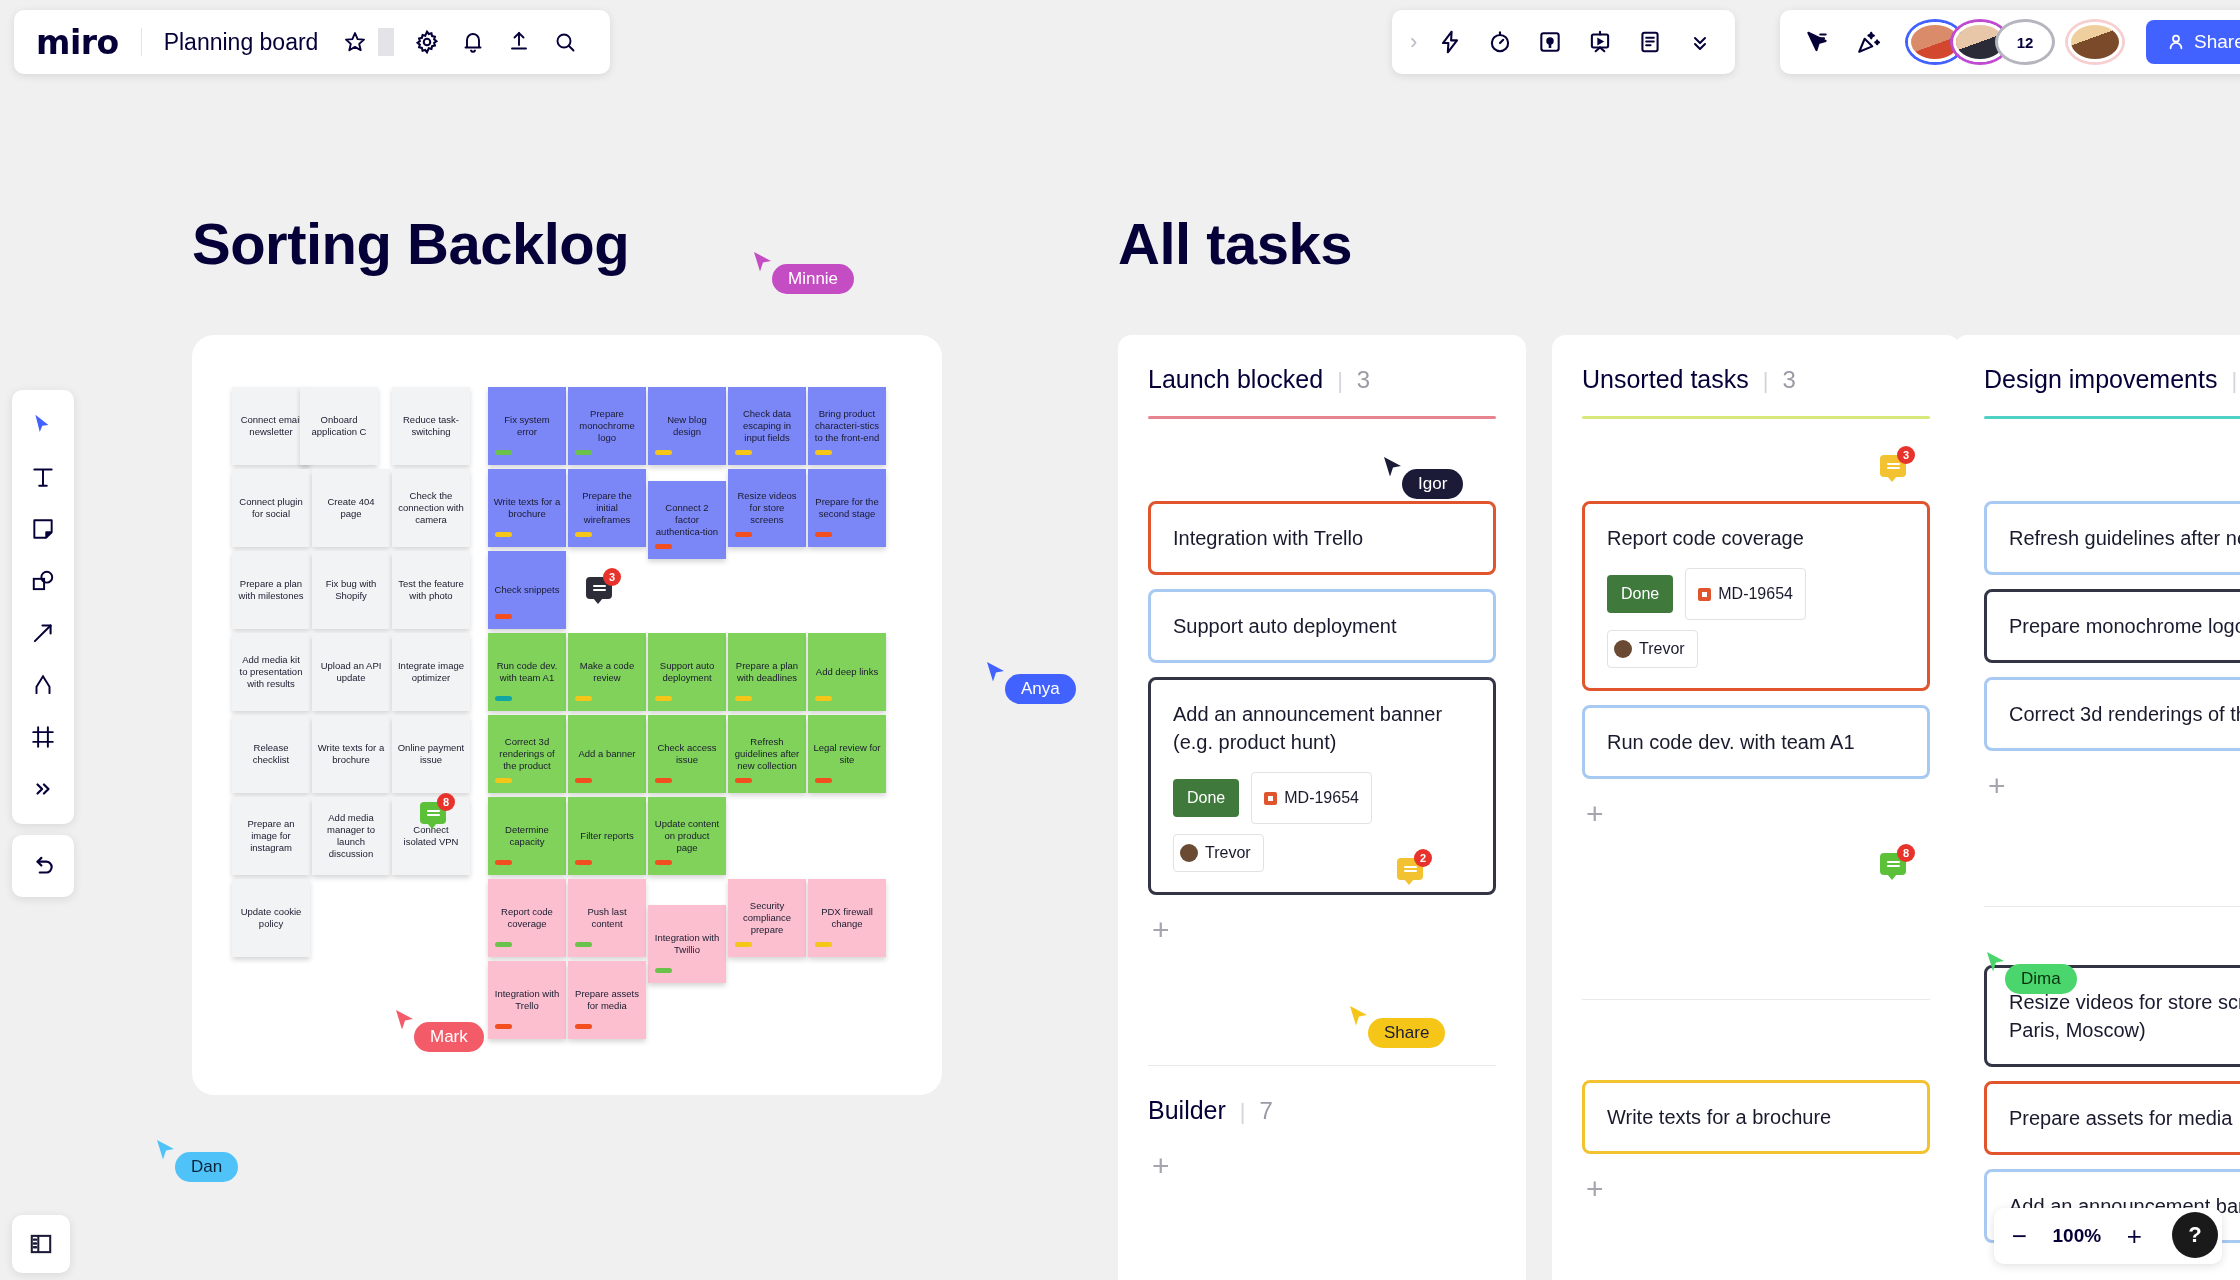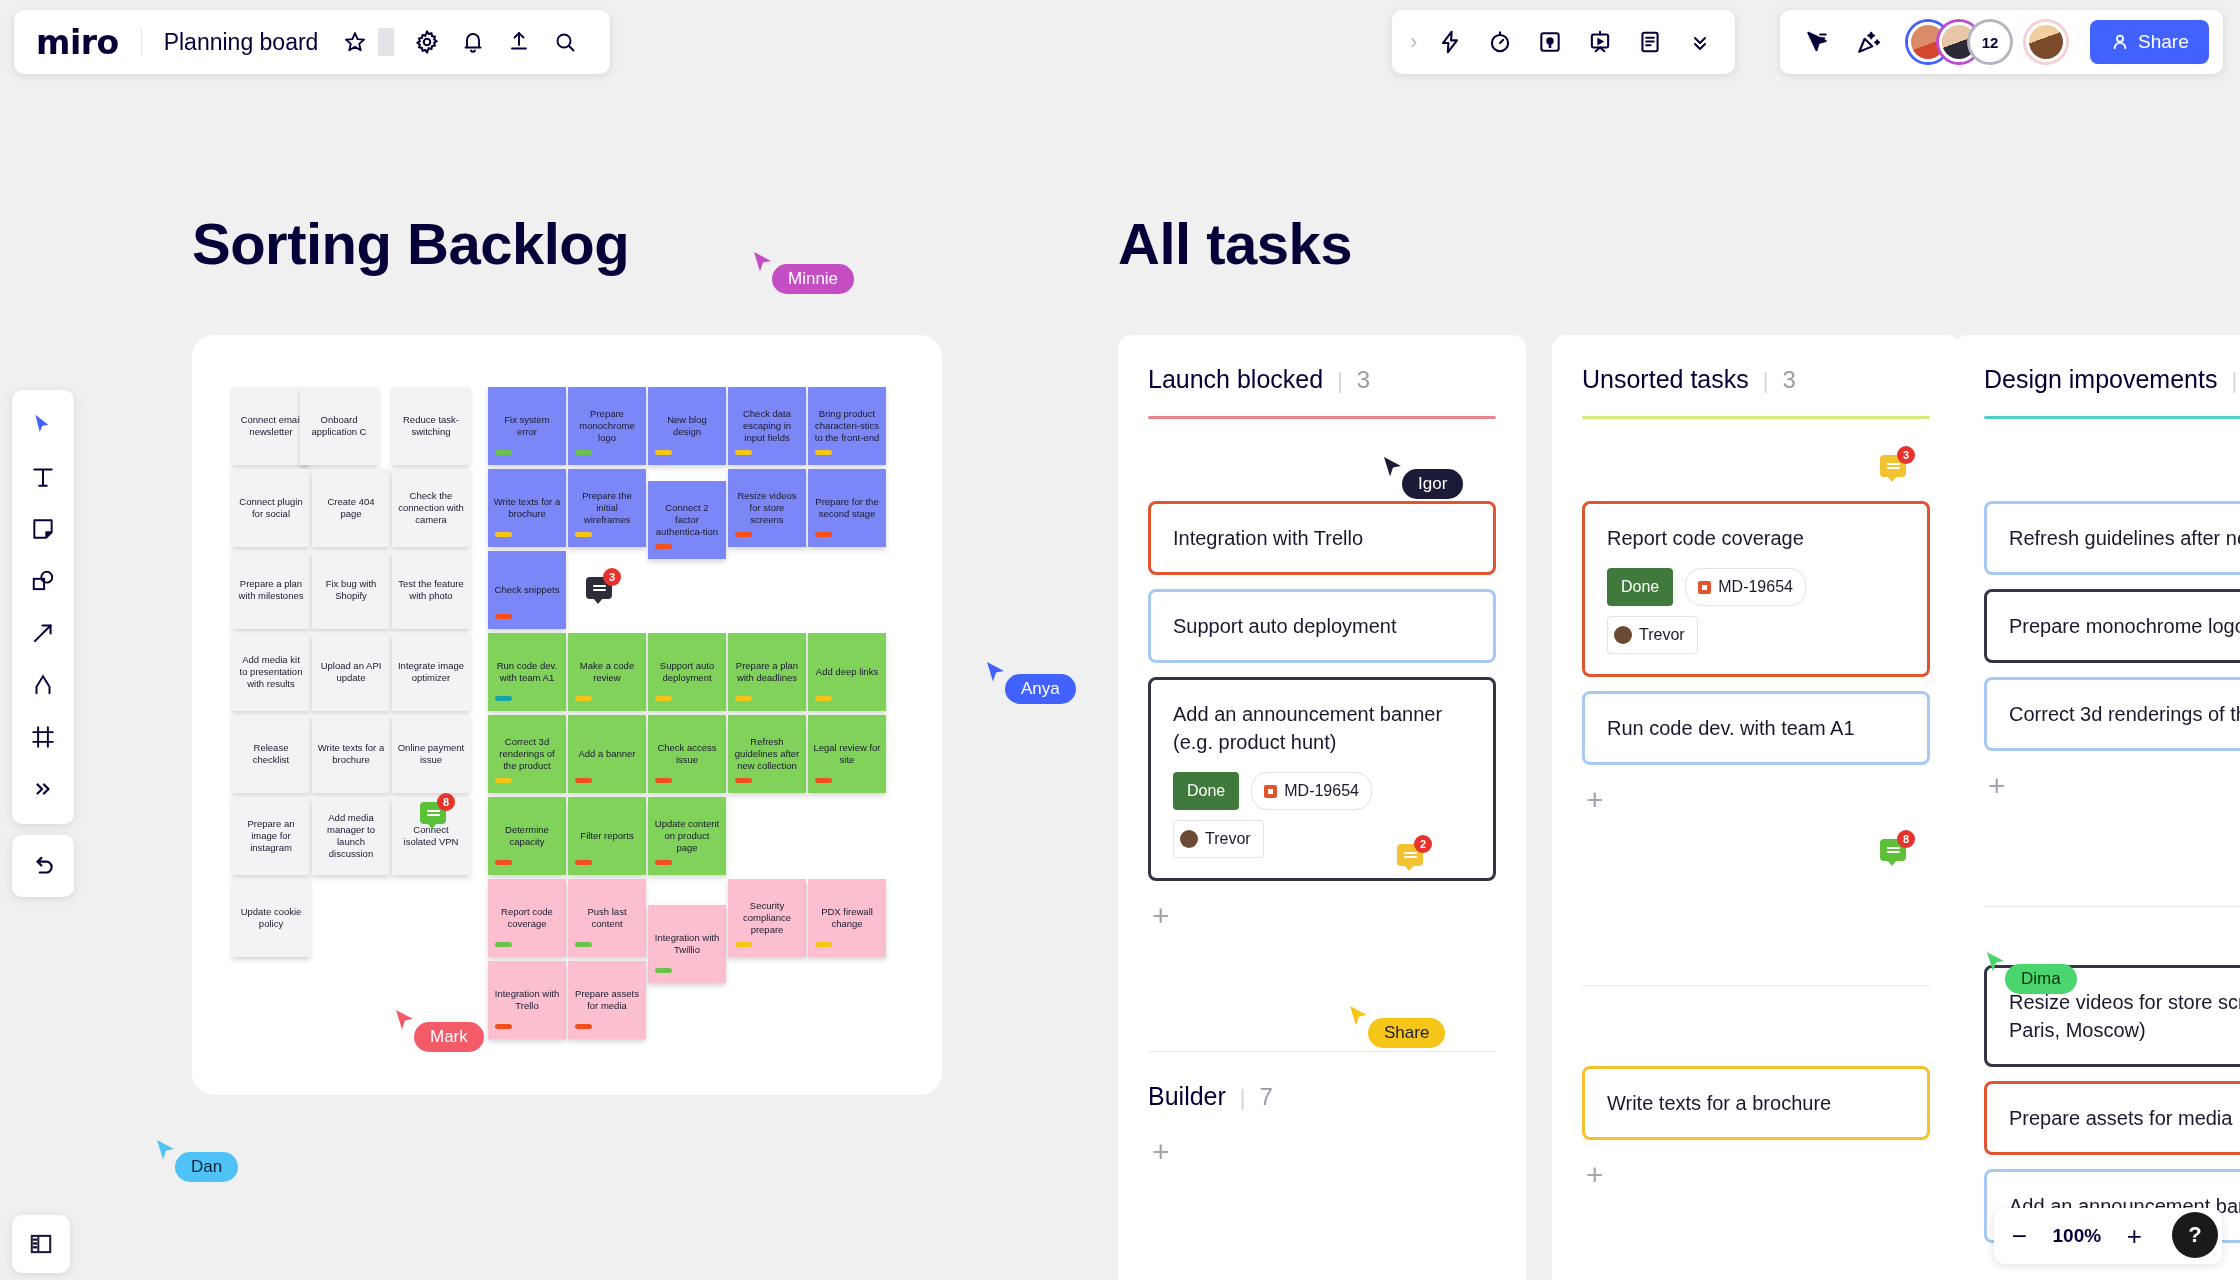--- a/index.html
+++ b/index.html
@@ -43,21 +43,21 @@
   .chev-right { color:#b9b9c3; font-size:22px; padding:0 6px; cursor:pointer;}
 
   .topbar-right {
     position: absolute; left: 1780px; top: 10px;
     height: 64px; background: #fff; border-radius: 10px;
     box-shadow: 0 2px 8px rgba(0,0,0,.10);
     display: flex; align-items: center; padding: 0 14px; gap: 6px;
   }
   .avatars { display: flex; align-items: center; margin-left: 10px; }
   .av {
-    width: 40px; height: 40px; border-radius: 50%;
+    width: 54px; height: 40px; border-radius: 50%;
     border: 3px solid #fff; margin-left: -9px;
     display:flex; align-items:center; justify-content:center;
     font-size: 15px; font-weight: 700; color:#050038;
     position: relative;
   }
   .av:first-child { margin-left: 0; }
   .av.ring-blue { box-shadow: 0 0 0 3px #4262ff; }
   .av.ring-purple { box-shadow: 0 0 0 3px #c04bd2; }
   .av.ring-gray { box-shadow: 0 0 0 3px #b5b5bf; background:#fff; }
   .av.ring-pink { box-shadow: 0 0 0 3px #f7cfd1; margin-left: 16px; }
@@ -156,22 +156,22 @@
   }
   .card.red   { border: 3px solid #e0542e; }
   .card.blue  { border: 3px solid #a7c9f2; }
   .card.dark  { border: 3px solid #333545; }
   .card.yellow{ border: 3px solid #f2c230; }
   .card-meta { display:flex; align-items:center; gap:12px; margin-top:16px; flex-wrap:wrap; }
   .chip-done {
     background:#3f7a3c; color:#fff; font-size:16px; padding:5px 14px; border-radius:4px;
   }
   .chip-id {
-    border:1px solid #e1e1e6; border-radius:16px; font-size:16px; color:#1a1a2e;
-    padding:4px 12px; display:flex; align-items:center; gap:7px;
+    border:1px solid #e1e1e6; border-radius:4px; font-size:16px; color:#1a1a2e;
+    padding:11px 12px; display:flex; align-items:center; gap:7px;
   }
   .jira-sq { width:13px; height:13px; background:#e0542e; border-radius:2px; position:relative;}
   .jira-sq::after{content:'';position:absolute;inset:4px;background:#fff;}
   .chip-user {
     border:1px solid #e1e1e6; border-radius:4px; font-size:16px; color:#1a1a2e;
     padding:4px 12px 4px 6px; display:flex; align-items:center; gap:7px;
   }
   .mini-av { width:18px; height:18px; border-radius:50%; background:#6b4a33; display:block;}
   .plus-add { color:#a5a5b0; font-size:30px; line-height:1; margin: 6px 0 0 4px; cursor:pointer; display:inline-block;}
   .hr-sec { height:1px; background:#e8e8ed; margin: 30px 0 0 0; }

